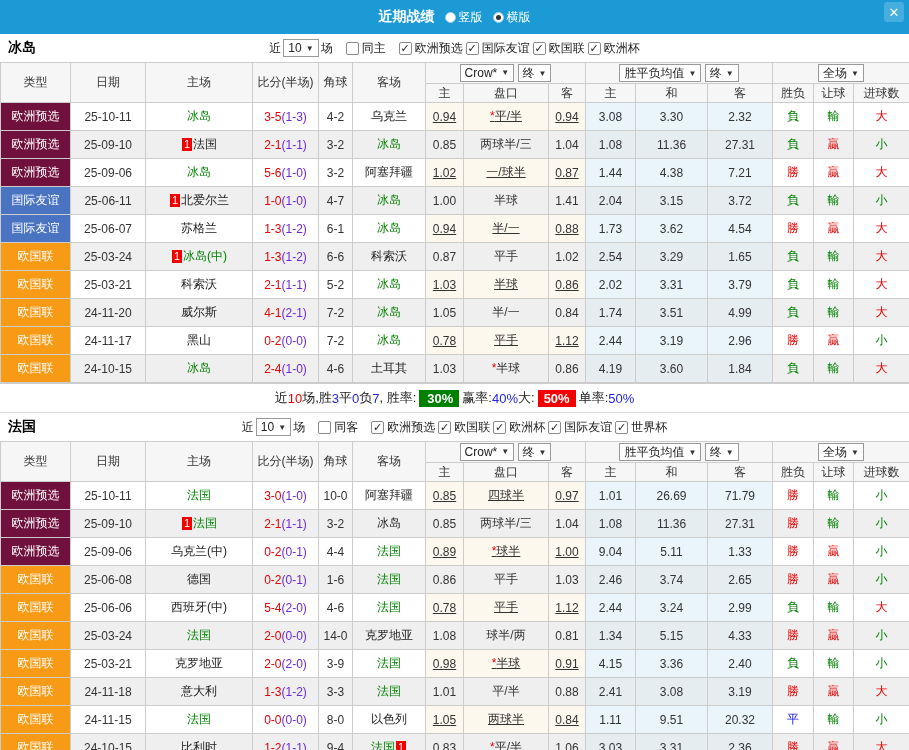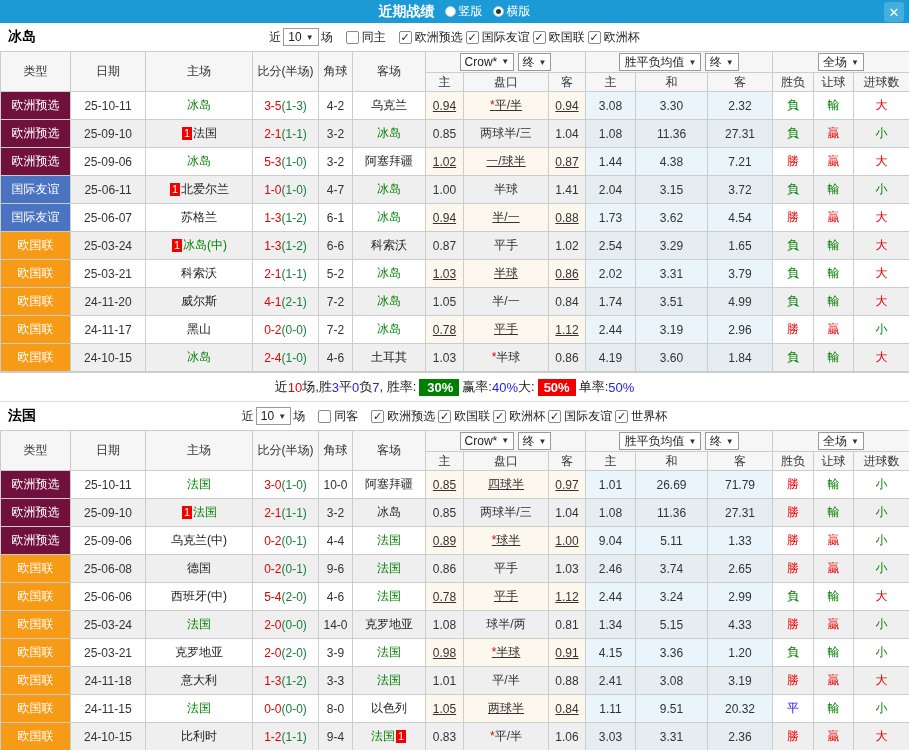--- a/index.html
+++ b/index.html
@@ -1,20 +1,20 @@
 <!DOCTYPE html>
 <html><head>
 <meta charset="utf-8">
 <style>
   * { margin:0; padding:0; box-sizing:border-box; }
   body { font-family:"Liberation Sans","DejaVu Sans",sans-serif; background:#fff; }
   .window { width:909px; height:750px; overflow:hidden; background:#fff; position:relative; }
 
   
-  .titlebar { height:23px; background:#1b9ad6; position:relative; display:flex; align-items:center; justify-content:center; }
+  .titlebar { height:34px; background:#1b9ad6; position:relative; display:flex; align-items:center; justify-content:center; }
   .titlebar .title { color:#fff; font-weight:bold; font-size:14px; }
   .tb-radio { display:inline-flex; align-items:center; margin-left:10px; color:#fff; font-size:12px; gap:3px; cursor:pointer; }
   .radio-dot { width:11px; height:11px; border-radius:50%; background:#fff; border:1px solid #9fcfe8; display:inline-block; position:relative; }
   .radio-dot.on::after { content:""; position:absolute; left:2px; top:2px; width:5px; height:5px; border-radius:50%; background:#333; }
   .close-btn { position:absolute; right:5px; top:2px; width:20px; height:20px; background:#45aede; color:#fff; border-radius:3px; font-size:13px; font-weight:bold; display:flex; align-items:center; justify-content:center; cursor:pointer; }
 
   
   .filter-row { height:28px; position:relative; display:flex; align-items:center; justify-content:center; background:#fff; }
   .team-name { position:absolute; left:8px; font-size:14px; font-weight:bold; color:#000; }
   .filters { display:flex; align-items:center; font-size:12px; color:#222; gap:2px; }
@@ -33,21 +33,21 @@
   tr.odd td { background:#fff; }
   tr.even td { background:#efefef; }
   tr.odd td.crown { background:#fdf8ee;text-decoration:underline; }
   tr.even td.crown { background:#efefef; }
   tr.odd td.avg { background:#e9f4fb; }
   tr.even td.avg { background:#e6edf1; }
   td.type { color:#fff; font-size:12px; }
   .t-green { color:#008000; }
   .t-dark { color:#222; }
   .ft { color:#e60000; }
-  .ht { color:#15803d; }
+  .ht { color:#6d28d9; }
   .star { color:#e60000; }
   .r { color:#e60000; }
   .g { color:#008000; }
   .b { color:#1414e6; }
   .badge1 { display:inline-block; background:#f20000; color:#fff; font-size:11px; line-height:13px; padding:0 2px; margin:0 1px; }
 
   
   .summary { height:29px; display:flex; align-items:center; justify-content:center; font-size:13px; color:#222; border-top:1px solid #ccc; }
   .summary .sr { color:#e60000; }
   .summary .sb { color:#2424e6; }
@@ -195,21 +195,21 @@
             <td class="avg">11.36</td>
             <td class="avg">27.31</td>
             <td class="g">負</td>
             <td class="r">贏</td>
             <td class="g">小</td>
           </tr>
           <tr class="odd">
             <td class="type" style="background: rgb(112, 16, 60);">欧洲预选</td>
             <td>25-09-06</td>
             <td><span><span class="t-green">冰岛</span></span></td>
-            <td><span class="ft">5-3</span><span class="ht">(1-0)</span></td>
+            <td><span class="ft">5-6</span><span class="ht">(1-0)</span></td>
             <td>3-2</td>
             <td><span><span class="t-dark">阿塞拜疆</span></span></td>
             <td class="crown">1.02</td>
             <td class="crown"><span><span>一/球半</span></span></td>
             <td class="crown">0.87</td>
             <td class="avg">1.44</td>
             <td class="avg">4.38</td>
             <td class="avg">7.21</td>
             <td class="r">勝</td>
             <td class="r">贏</td>
@@ -497,21 +497,21 @@
             <td class="avg">1.33</td>
             <td class="r">勝</td>
             <td class="r">贏</td>
             <td class="g">小</td>
           </tr>
           <tr class="even">
             <td class="type" style="background: rgb(247, 155, 22);">欧国联</td>
             <td>25-06-08</td>
             <td><span><span class="t-dark">德国</span></span></td>
             <td><span class="ft">0-2</span><span class="ht">(0-1)</span></td>
-            <td>9-6</td>
+            <td>1-6</td>
             <td><span><span class="t-green">法国</span></span></td>
             <td class="crown">0.86</td>
             <td class="crown"><span><span>平手</span></span></td>
             <td class="crown">1.03</td>
             <td class="avg">2.46</td>
             <td class="avg">3.74</td>
             <td class="avg">2.65</td>
             <td class="r">勝</td>
             <td class="r">贏</td>
             <td class="g">小</td>
@@ -555,21 +555,21 @@
             <td>25-03-21</td>
             <td><span><span class="t-dark">克罗地亚</span></span></td>
             <td><span class="ft">2-0</span><span class="ht">(2-0)</span></td>
             <td>3-9</td>
             <td><span><span class="t-green">法国</span></span></td>
             <td class="crown">0.98</td>
             <td class="crown"><span><span class="star">*</span><span>半球</span></span></td>
             <td class="crown">0.91</td>
             <td class="avg">4.15</td>
             <td class="avg">3.36</td>
-            <td class="avg">1.20</td>
+            <td class="avg">2.40</td>
             <td class="g">負</td>
             <td class="g">輸</td>
             <td class="g">小</td>
           </tr>
           <tr class="even">
             <td class="type" style="background: rgb(247, 155, 22);">欧国联</td>
             <td>24-11-18</td>
             <td><span><span class="t-dark">意大利</span></span></td>
             <td><span class="ft">1-3</span><span class="ht">(1-2)</span></td>
             <td>3-3</td>

